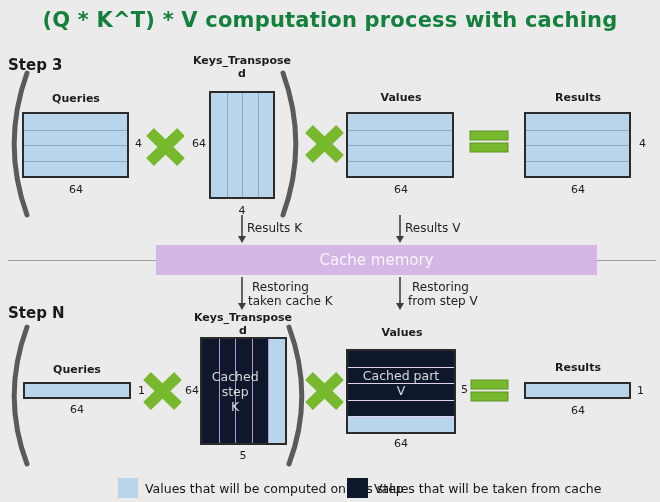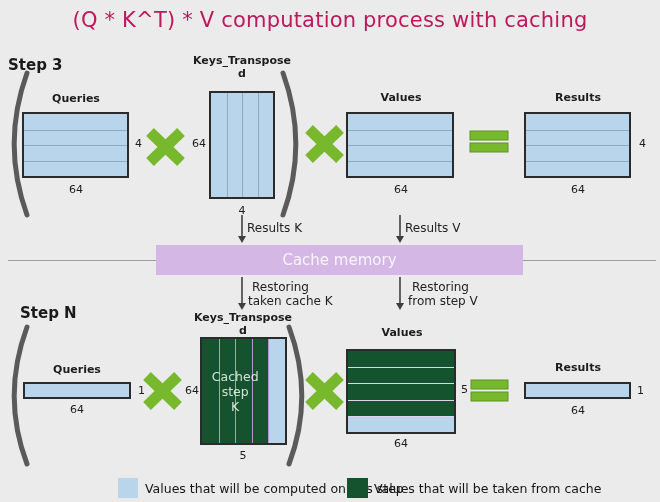--- a/index.html
+++ b/index.html
@@ -1,39 +1,39 @@
 <!DOCTYPE html>
 <html><head>
 <meta charset="utf-8">
 <style>
   html,body{margin:0;padding:0;}
   body{background:#d8d8d8;font-family:"DejaVu Sans","Liberation Sans",sans-serif;}
   .canvas{position:relative;width:660px;height:502px;background:#ebebeb;overflow:hidden;
           font-family:"DejaVu Sans","Liberation Sans",sans-serif;color:#1c1c1c;}
   .title{position:absolute;top:8px;left:0;width:100%;text-align:center;
-         font-size:21px;font-weight:normal;color:#be185d;letter-spacing:.2px;}
+         font-size:21px;font-weight:bold;color:#15803d;letter-spacing:.2px;}
   .step-label{position:absolute;font-size:15px;font-weight:bold;color:#1a1a1a;}
   .mlabel{position:absolute;font-size:11px;font-weight:bold;color:#1c1c1c;
           text-align:center;transform:translateX(-50%);white-space:nowrap;line-height:12px;}
   .dim{position:absolute;font-size:11px;color:#1c1c1c;white-space:nowrap;}
   .dim.center{transform:translateX(-50%);text-align:center;}
   .matrix{position:absolute;border:2px solid #2b2b2b;box-sizing:border-box;}
   .blue{background:#b8d5eb;}
-  .purple{background:#14532d;}
+  .purple{background:#0f172a;}
   .hdiv{position:absolute;left:0;right:0;height:1px;background:#8fa9bd;}
   .vdiv{position:absolute;top:0;bottom:0;width:1px;background:#8fa9bd;}
   .pk .vdiv{background:#b894d1;}
   .pv .hdiv{background:#e3d2ec;}
   .blue-col{position:absolute;right:0;top:0;bottom:0;width:20%;background:#b8d5eb;}
   .blue-row{position:absolute;left:0;right:0;bottom:0;height:20%;background:#b8d5eb;}
   .cached-label{position:absolute;display:flex;flex-direction:column;align-items:center;
                 justify-content:center;color:rgba(255,255,255,.82);font-size:12.5px;
                 line-height:15px;text-align:center;}
   .divider-line{position:absolute;left:8px;top:260px;width:648px;height:1px;background:#9c9c9c;}
-  .cache-bar{position:absolute;left:156px;top:245px;width:367px;height:30px;background:#d4b7e4;
+  .cache-bar{position:absolute;left:156px;top:245px;width:441px;height:30px;background:#d4b7e4;
              display:flex;align-items:center;justify-content:center;}
   .cache-bar span{color:rgba(255,255,255,.85);font-size:15px;}
   .flow-label{position:absolute;font-size:12px;color:#222;line-height:14px;white-space:nowrap;}
   .legend-sq{position:absolute;width:20px;height:20px;}
   .legend-text{position:absolute;font-size:12.5px;color:#141414;white-space:nowrap;}
   svg.overlay{position:absolute;left:0;top:0;pointer-events:none;}
 </style>
 </head>
 <body>
 
@@ -88,21 +88,21 @@
   <div class="flow-label" style="left:405px;top:221px;">Results V</div>
   <div class="flow-label" style="left:252px;top:280px;">
     <span style="display:block">Restoring</span>
     <span style="display:block;margin-left:-4px">taken cache K</span>
   </div>
   <div class="flow-label" style="left:412px;top:280px;">
     <span style="display:block">Restoring</span>
     <span style="display:block;margin-left:-4px">from step V</span>
   </div>
 
-  <div class="step-label" style="left:20px;top:304px;">Step N</div>
+  <div class="step-label" style="left:8px;top:304px;">Step N</div>
 
   <div class="mlabel" style="left:77px;top:364px;">Queries</div>
   <div class="matrix blue" style="left:23px;top:382px;width:108px;height:17px;"></div>
   <div class="dim" style="left:138px;top:384px;">1</div>
   <div class="dim center" style="left:77px;top:403px;">64</div>
 
   <div class="dim" style="left:185px;top:384px;">64</div>
   <div class="mlabel" style="left:243px;top:312px;">Keys_Transpose</div>
   <div class="mlabel" style="left:243px;top:325px;">d</div>
   <div class="matrix purple pk" style="left:200px;top:337px;width:87px;height:108px;">
@@ -119,20 +119,24 @@
   </div>
   <div class="dim center" style="left:243px;top:449px;">5</div>
 
   <div class="mlabel" style="left:402px;top:327px;">Values</div>
   <div class="matrix purple pv" style="left:346px;top:349px;width:110px;height:85px;">
     <div class="blue-row"></div>
     <div class="hdiv" style="top:20%"></div>
       <div class="hdiv" style="top:40%"></div>
     <div class="hdiv" style="top:60%"></div>
       <div class="hdiv" style="top:80%"></div>
+    <div class="cached-label" style="left:0;top:0;width:100%;height:80%;">
+      <span>Cached part</span>
+      <span>V</span>
+    </div>
   </div>
   <div class="dim" style="left:461px;top:383px;">5</div>
   <div class="dim center" style="left:401px;top:437px;">64</div>
 
   <div class="mlabel" style="left:578px;top:362px;">Results</div>
   <div class="matrix blue" style="left:524px;top:382px;width:107px;height:17px;"></div>
   <div class="dim" style="left:637px;top:384px;">1</div>
   <div class="dim center" style="left:578px;top:404px;">64</div>
 
   <div class="legend-sq blue" style="left:118px;top:478px;"></div>

